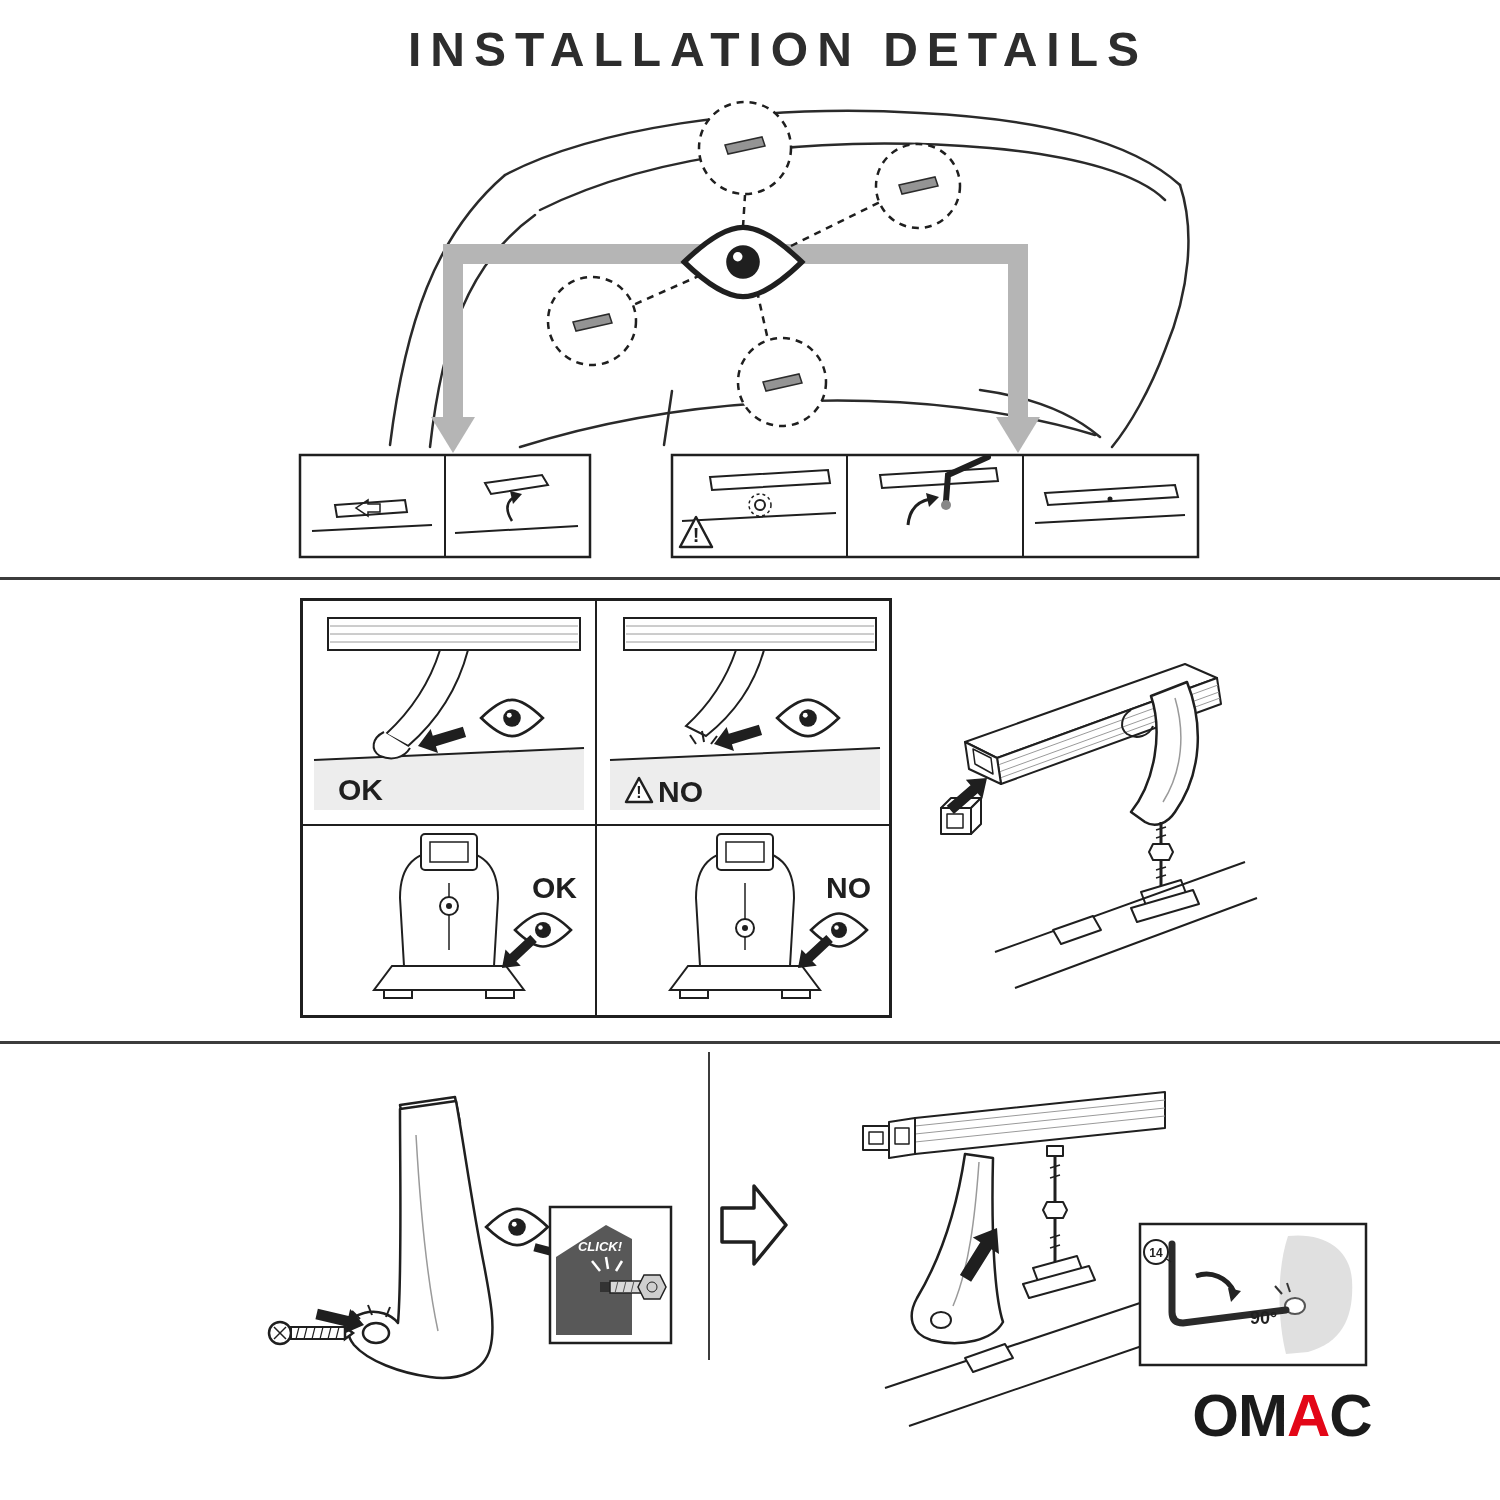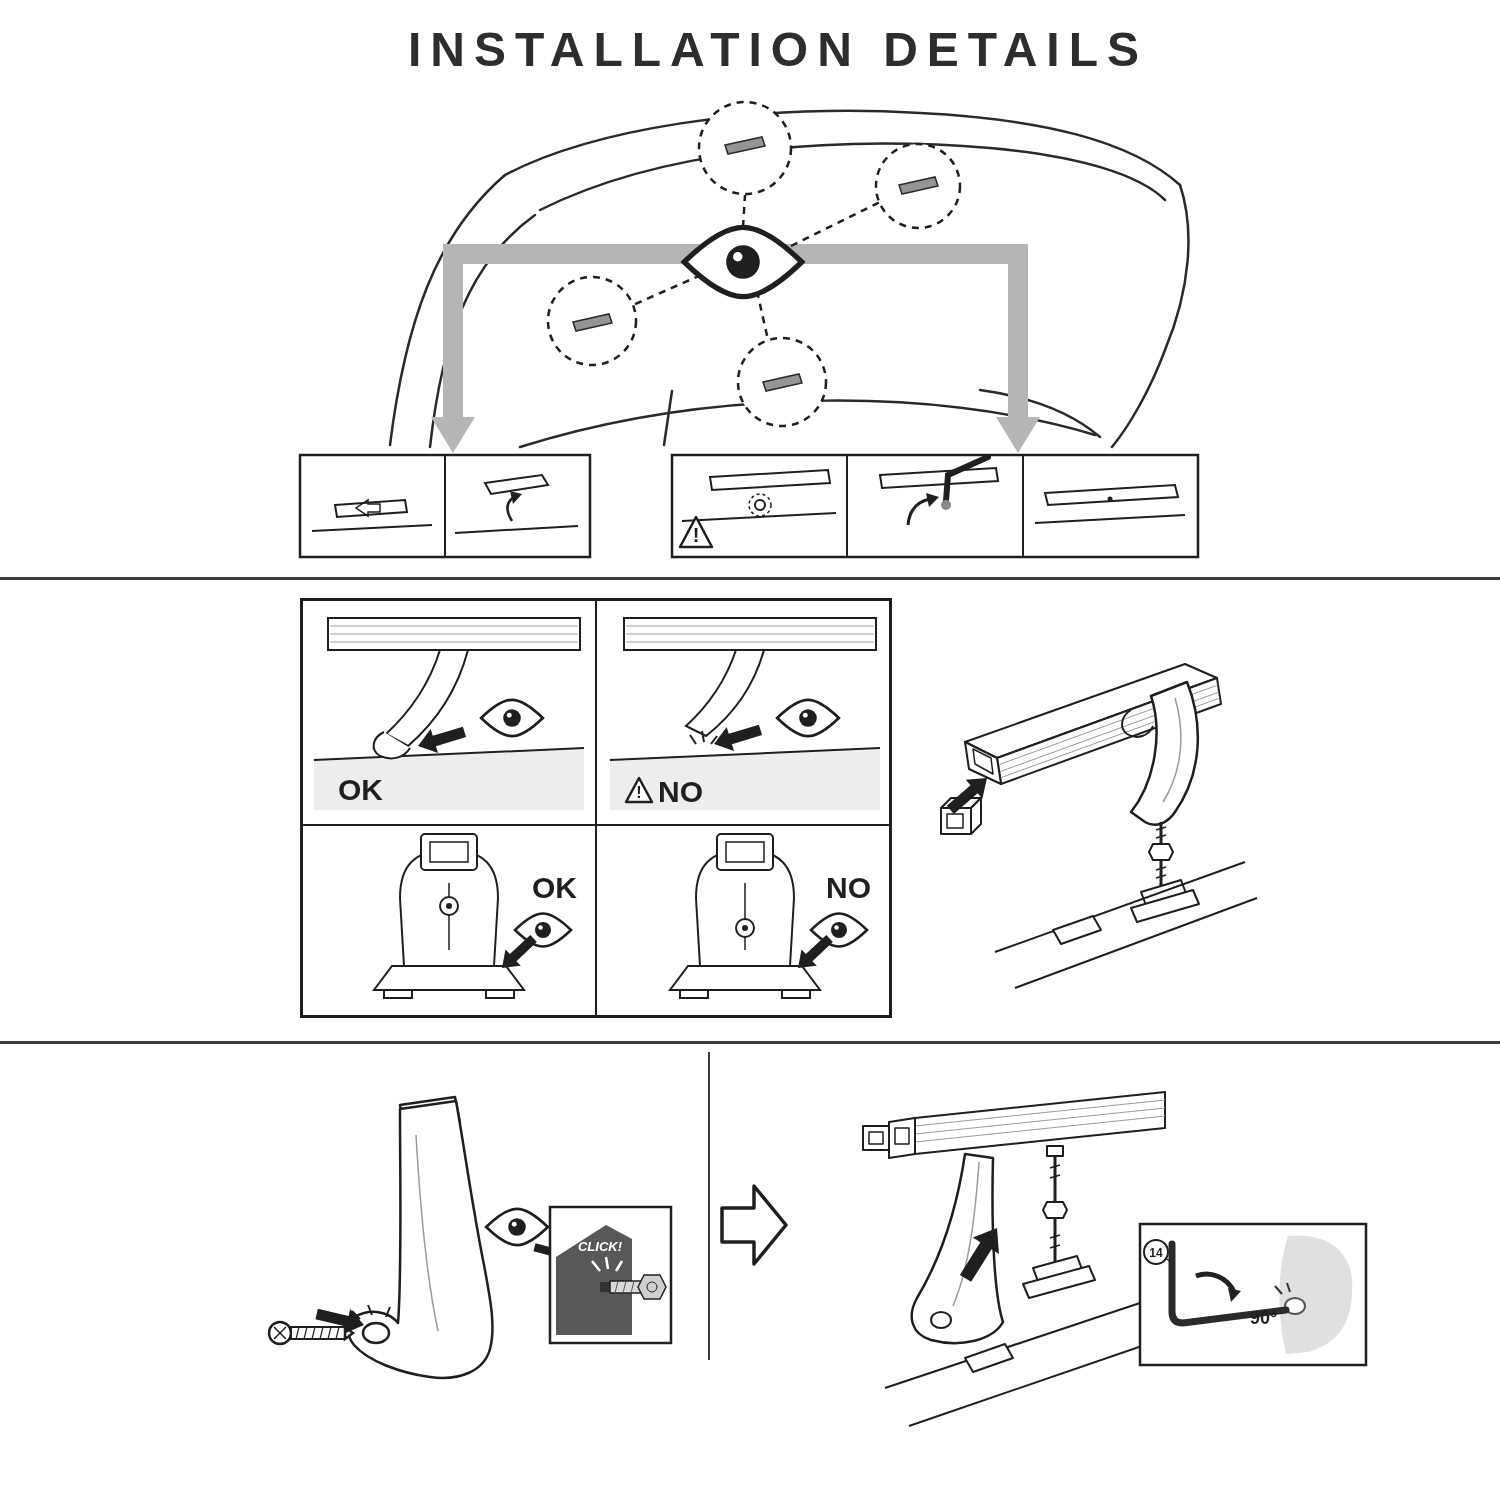--- a/index.html
+++ b/index.html
@@ -353,14 +353,17 @@
     </g>
     <path d="M 34,22 L 34,90 Q 34,101 45,101 L 148,88" fill="none" stroke="#2a2a2a" stroke-width="7" stroke-linecap="round"></path>
     <circle cx="18" cy="30" r="12" fill="#fff" stroke="#1f1f1f" stroke-width="2"></circle>
     <line x1="27" y1="36" x2="33" y2="40" stroke="#1f1f1f" stroke-width="1.5"></line>
     <text x="18" y="35" text-anchor="middle" font-size="12" font-weight="700" fill="#1f1f1f">14</text>
     <path d="M 58,54 A 30,30 0 0 1 96,70" fill="none" stroke="#222" stroke-width="5"></path>
     <polygon points="90,66 103,69 93,80" fill="#222"></polygon>
     <text x="112" y="102" font-size="18" font-weight="800" fill="#1f1f1f">90°</text>
   </svg>
 
+  <div class="brand">
+    <span class="dark">OM</span><span class="red">A</span><span class="dark">C</span>
+  </div>
 
 </div>
 
 </body></html>

